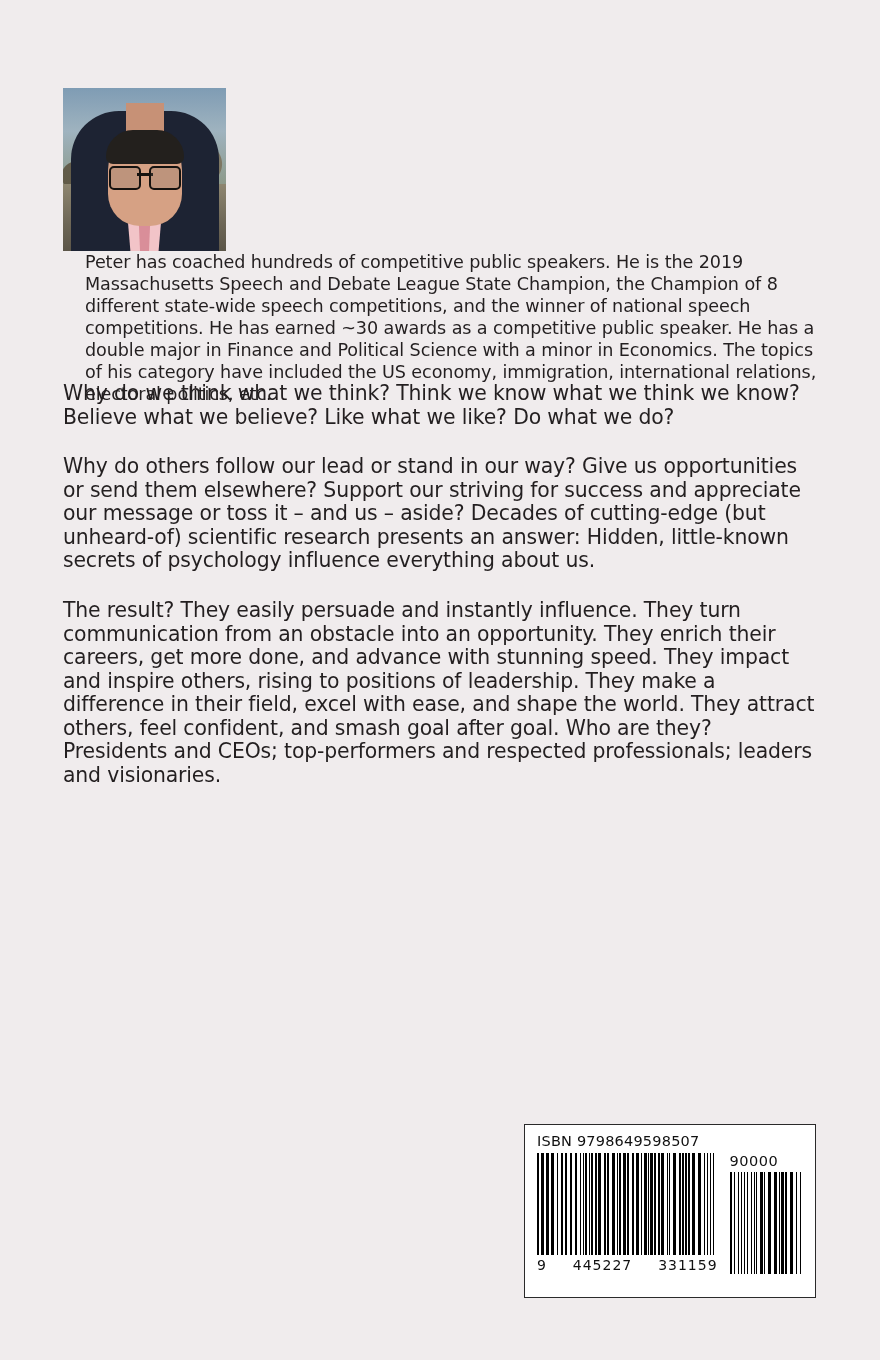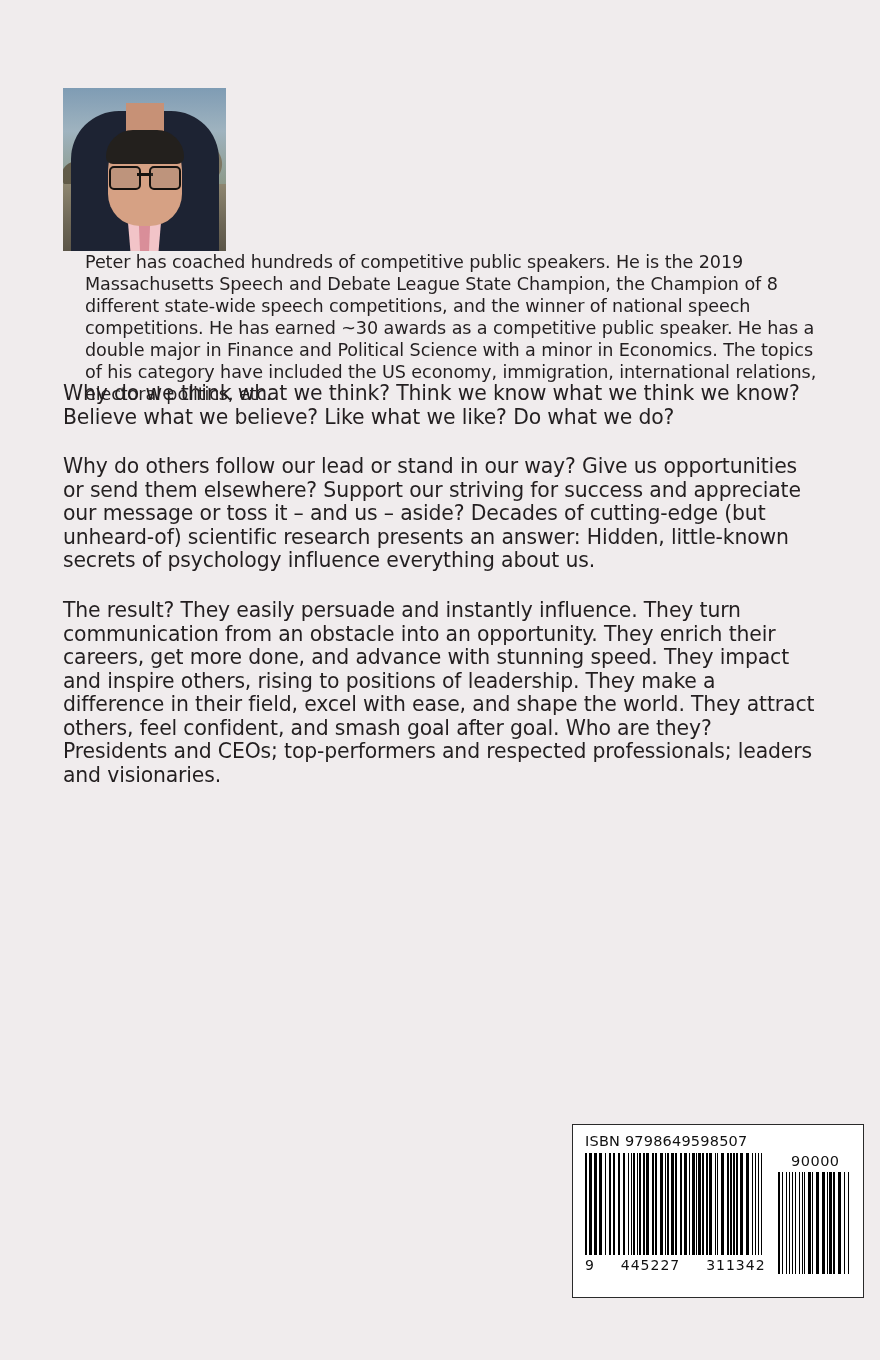--- a/index.html
+++ b/index.html
@@ -173,21 +173,20 @@
   .barcode-box {
     position: absolute;
     left: 524px;
     top: 1124px;
     width: 292px;
     height: 174px;
     background: #ffffff;
     border: 1.5px solid #2a2a2a;
     box-sizing: border-box;
     padding: 8px 10px 6px 12px;
-    margin-left: 48px;
   }
   .isbn-text {
     font-family: "DejaVu Sans", sans-serif;
     font-size: 14.5px;
     color: #111;
     letter-spacing: .2px;
     margin-bottom: 4px;
   }
   .barcode-row {
     display: flex;
@@ -220,21 +219,21 @@
     font-family: "DejaVu Sans", sans-serif;
     font-size: 14px;
     color: #111;
     letter-spacing: 1px;
     margin-top: 2px;
   }
   .bc-addon-digits {
     font-family: "DejaVu Sans", sans-serif;
     font-size: 14.5px;
     color: #111;
-    text-align: center;
+    text-align: left;
     letter-spacing: .5px;
     margin-bottom: 3px;
   }
 </style>
 </head>
 <body>
 
 <div class="page">
 
   <div class="author-block">
@@ -310,21 +309,21 @@
             <span style="width: 3px; margin-right: 3px;"></span>
             <span style="width: 3px; margin-right: 3px;"></span>
             <span style="width: 1px; margin-right: 2px;"></span>
             <span style="width: 1px; margin-right: 2px;"></span>
             <span style="width: 1px; margin-right: 2px;"></span>
             <span style="width: 1px; margin-right: 3px;"></span>
           </div>
         <div class="bc-digits">
           <span>9</span>
           <span>445227</span>
-          <span>311342</span>
+          <span>331159</span>
         </div>
       </div>
       <div class="bc-addon">
         <div class="bc-addon-digits">90000</div>
         <div class="bars" id="bars-addon">
             <span style="width: 2px; margin-right: 2px;"></span>
             <span style="width: 1px; margin-right: 3px;"></span>
             <span style="width: 1px; margin-right: 2px;"></span>
             <span style="width: 1px; margin-right: 2px;"></span>
             <span style="width: 1px; margin-right: 2px;"></span>

